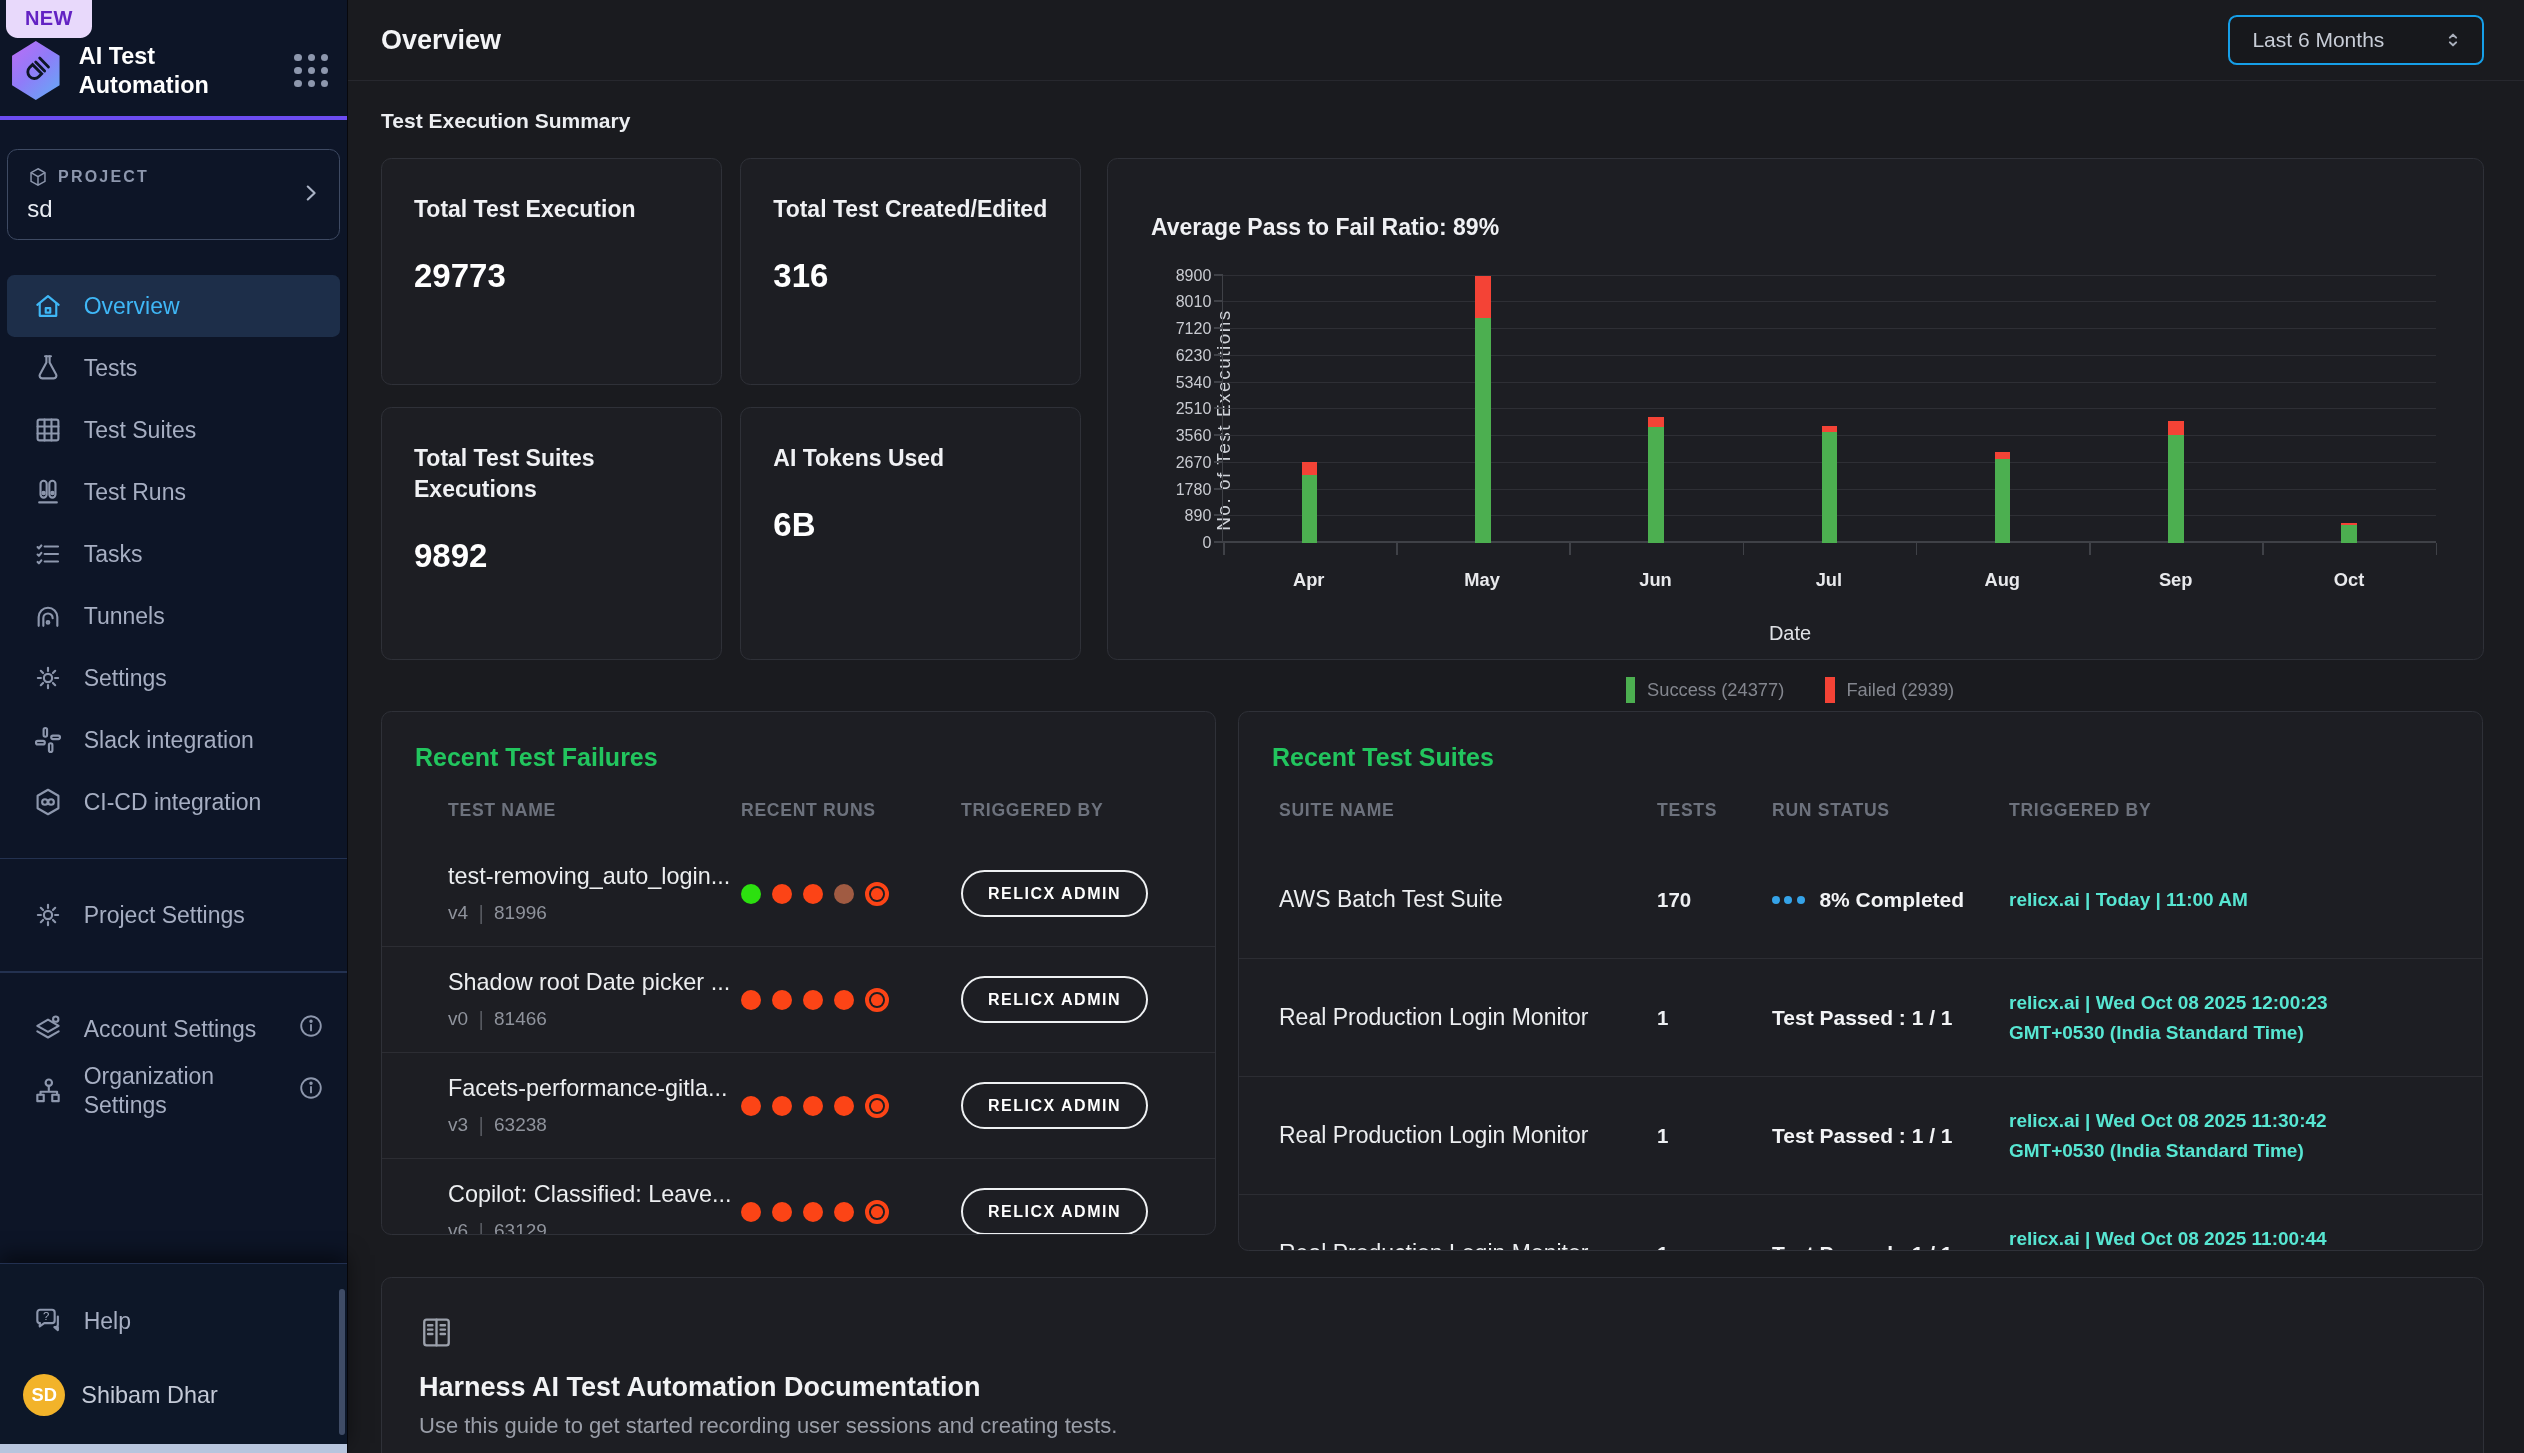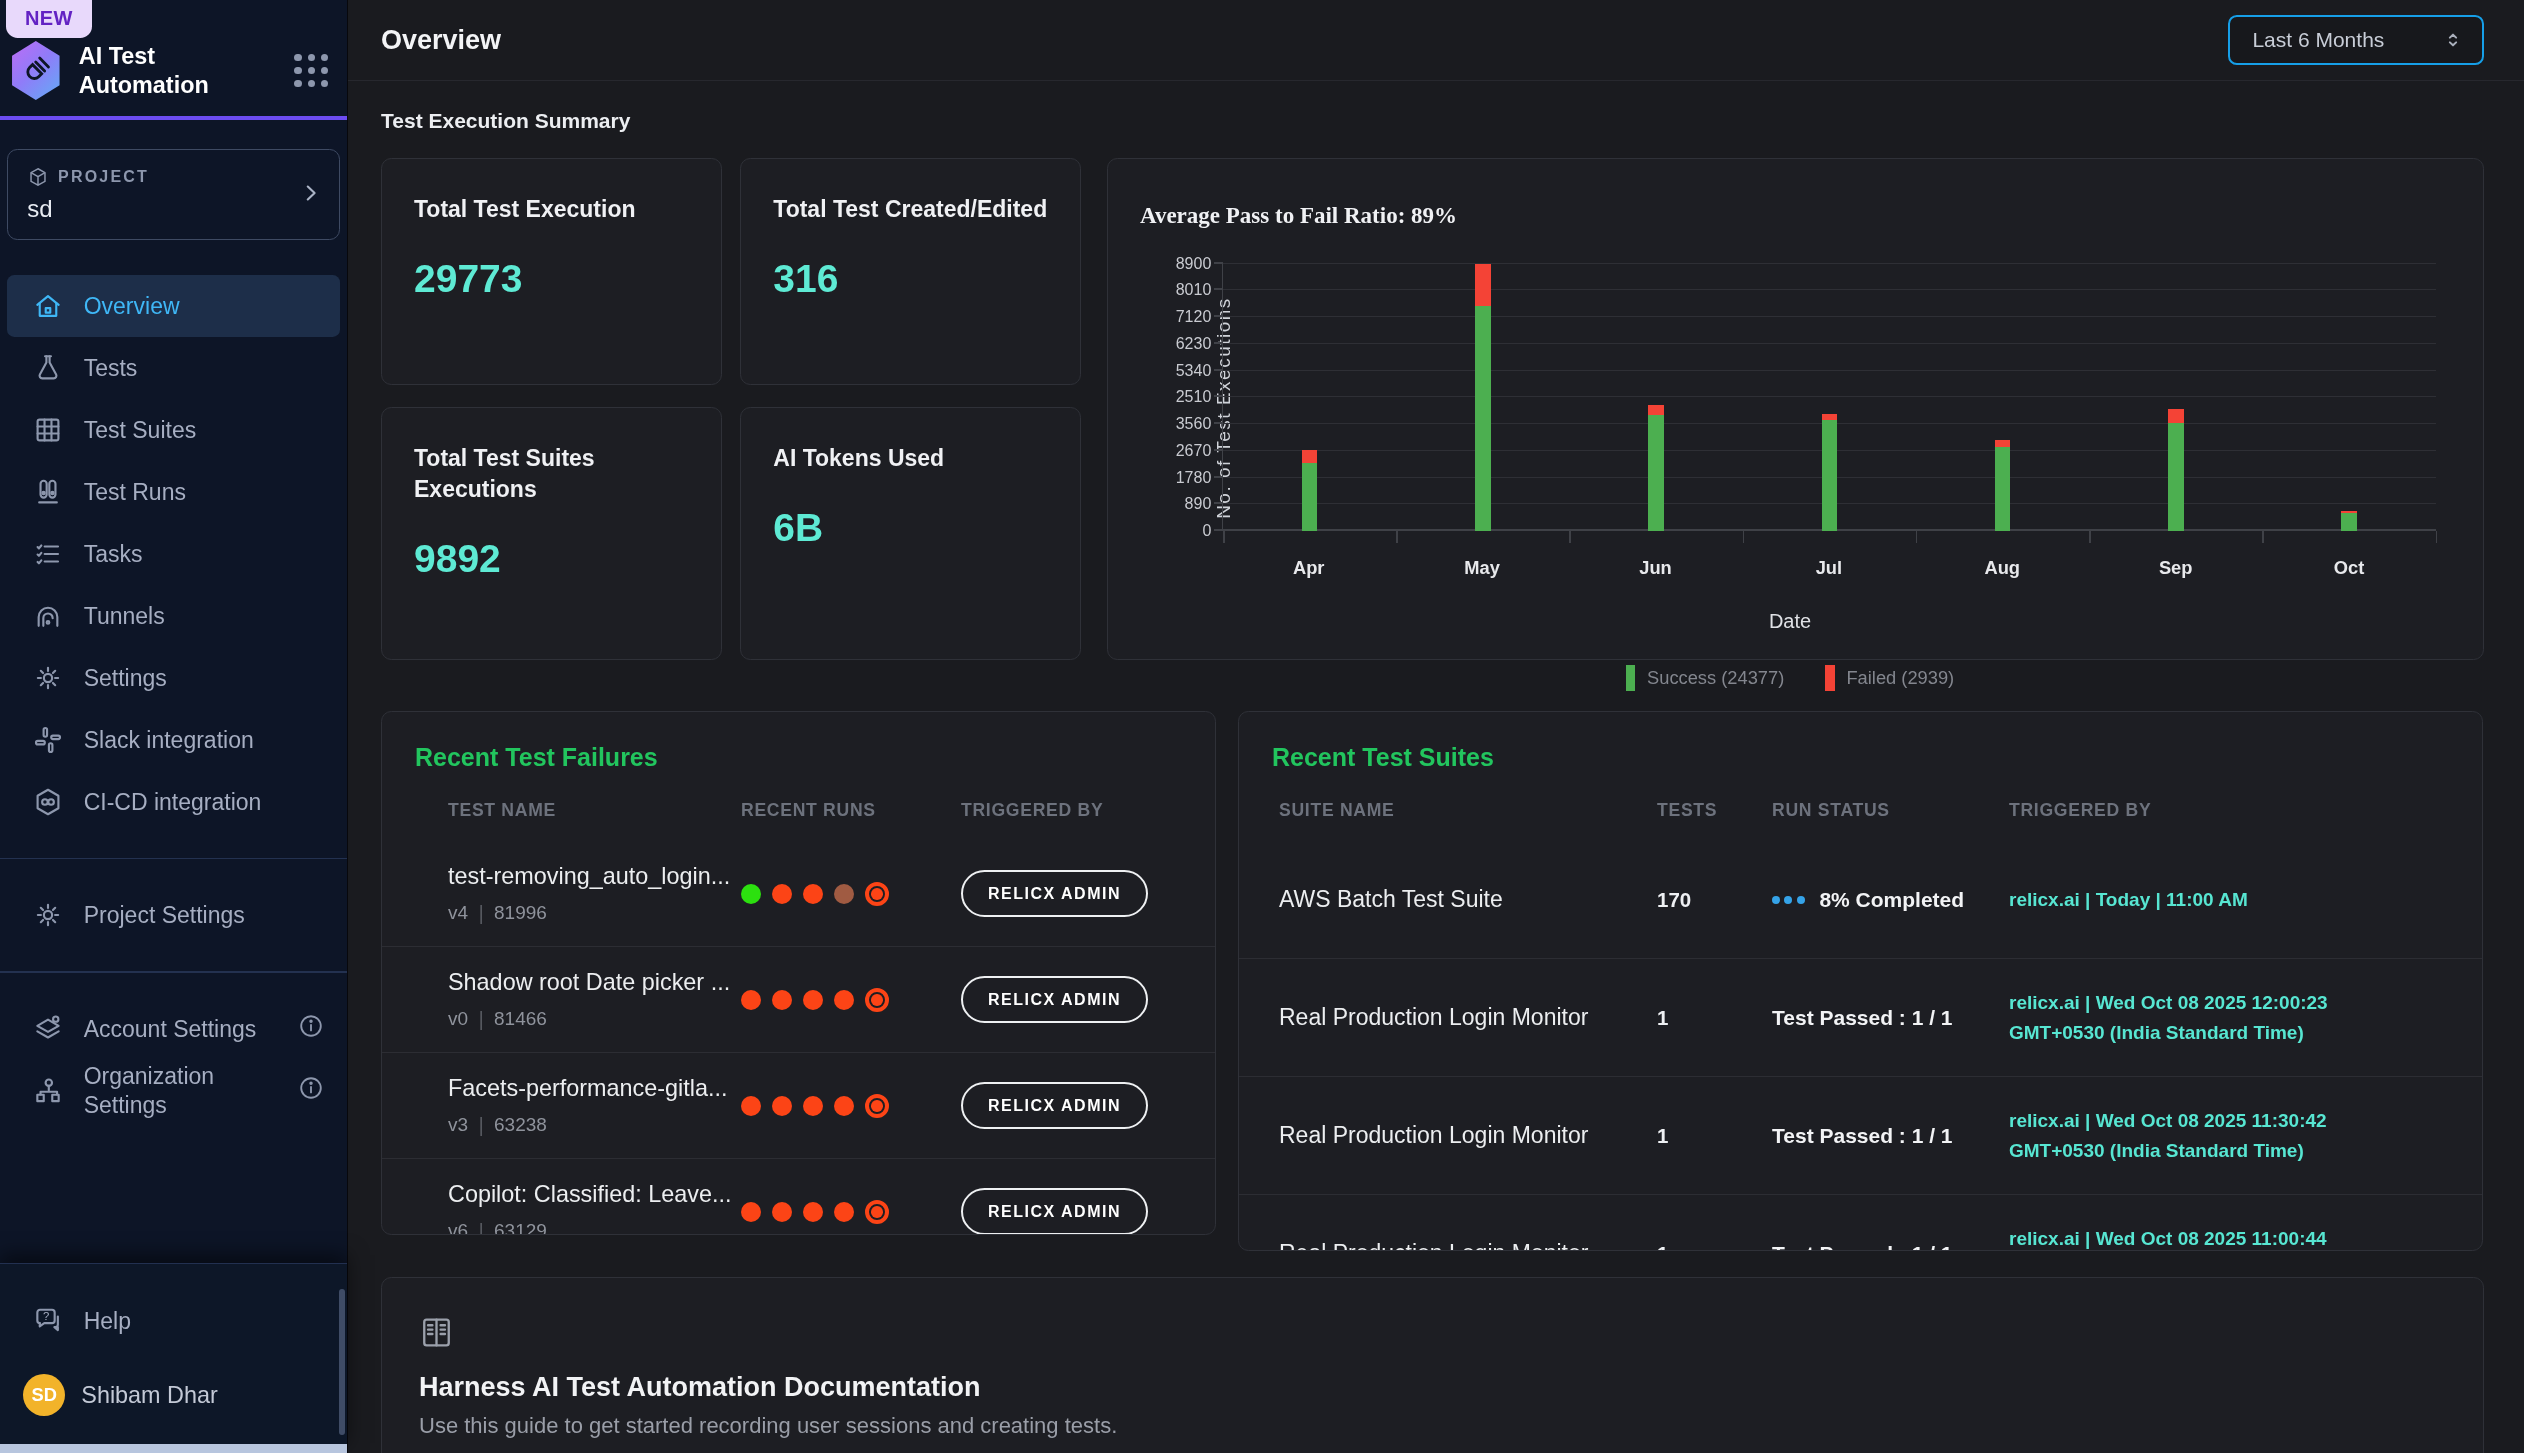--- a/index.html
+++ b/index.html
@@ -67,25 +67,25 @@
 
   .content{padding:22px 41px 0 33px;}
   .sec-title{font-size:21px;font-weight:700;color:#eceef1;margin:5.9px 0 0;}
 
   .top-grid{display:grid;grid-template-columns:700px 1377px;grid-template-rows:227px 253px;
     gap:22px 26px;margin-top:25px;}
   .stats{grid-row:1/3;display:grid;grid-template-columns:341px 341px;grid-template-rows:227px 253px;gap:22px 18.3px;}
   .stat-card{background:#1d1e23;border:1.5px solid #2f3138;border-radius:10.3px;
     padding:35px 32px;box-sizing:border-box;}
   .stat-label{font-size:23px;font-weight:600;color:#f0f1f4;line-height:1.35;}
-  .stat-value{font-size:39px;font-weight:600;color:#5eead4;margin-top:32px;}
+  .stat-value{font-size:33px;font-weight:600;color:#ffffff;margin-top:32px;}
 
   .chart-card{grid-column:2;grid-row:1/3;background:#1d1e23;border:1.5px solid #2f3138;border-radius:10.3px;
     padding:38px 37px 0 26px;box-sizing:border-box;position:relative;}
-  .chart-title{font-size:23px;font-weight:700;color:#f0f1f4;margin:6px;font-family:Liberation Serif, serif;}
+  .chart-title{font-size:23px;font-weight:700;color:#f0f1f4;margin:17px;}
   .chart-wrap{position:relative;margin:35px 10.3px 0 88px;height:267px;}
   .plot{position:absolute;inset:0;border-left:1.5px solid #3f4147;}
   .gridline{position:absolute;left:0;right:0;height:0.7px;background:#2e2f35;}
   .gridline.zero{height:1.5px;background:#3f4147;}
   .grid-tick{position:absolute;left:-8.8px;width:8.8px;height:1.5px;background:#3f4147;}
   .tick-label{position:absolute;right:calc(100% + 11.7px);transform:translateY(50%);
     font-size:16px;color:#c9cbd1;white-space:nowrap;}
   .bars-row{position:absolute;inset:0;display:flex;align-items:flex-end;}
   .bar-slot{flex:1;display:flex;align-items:flex-end;justify-content:center;height:100%;}
   .bar{width:15.4px;display:flex;flex-direction:column;justify-content:flex-end;}

